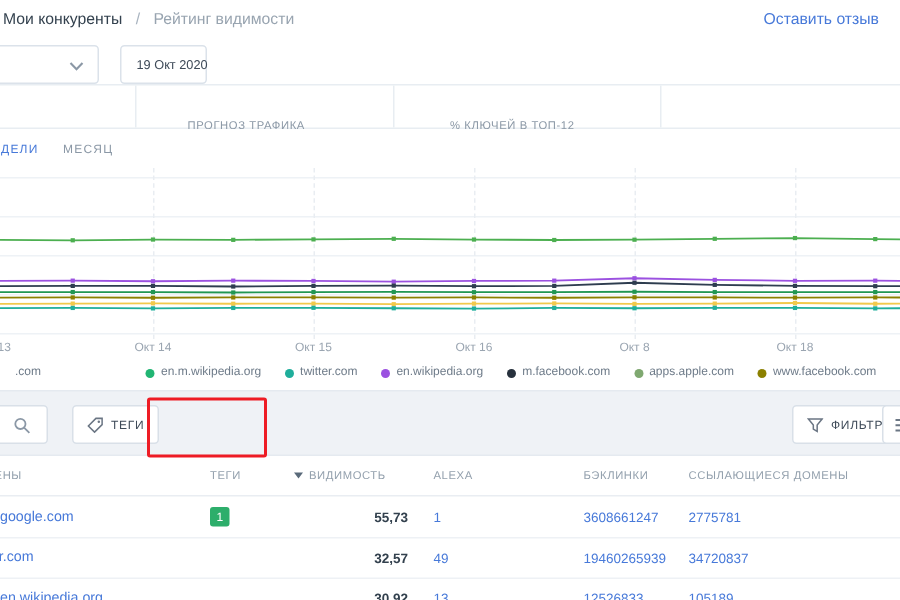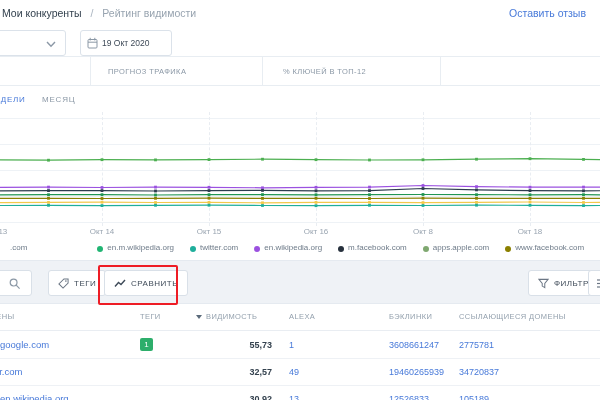--- a/index.html
+++ b/index.html
@@ -10,28 +10,28 @@
   
   #breadcrumb{left:2px;top:7px;font-size:10.5px;white-space:nowrap;}
   #breadcrumb .c1{color:#33414e;}
   #breadcrumb .sep{color:#a8b3bf;margin:0 6px;}
   #breadcrumb .c2{color:#98a4b0;}
   #feedback{right:14px;top:7px;font-size:10.5px;color:#4779d9;}
   
   #project-select{left:-84px;top:30px;width:150px;height:26px;background:#fff;
     border:1px solid #dbe2ea;border-radius:3px;box-sizing:border-box;}
   #project-select svg{position:absolute;right:9px;top:10px;}
-  #date-picker{left:80px;top:30px;height:26px;width:92px;background:#fff;border:1px solid #dbe2ea;
+  #date-picker{left:80px;top:30px;height:26px;width:58px;background:#fff;border:1px solid #dbe2ea;
     border-radius:3px;box-sizing:border-box;display:flex;align-items:center;gap:4px;padding:0 6px;
     font-size:8.5px;color:#3e4a58;white-space:nowrap;}
   #top-divider{left:0;top:56px;width:600px;height:1px;background:#e8edf2;}
   
   #metrics{left:0;top:57px;width:600px;height:28px;border-bottom:1px solid #e8edf2;}
   #metrics .vsep{position:absolute;top:0;width:1px;height:28px;background:#e8edf2;}
-  .mtab{position:absolute;top:10px;font-size:7.5px;letter-spacing:.4px;color:#8b98a6;white-space:nowrap;cursor:pointer;}
+  .mtab{position:absolute;top:22px;font-size:7.5px;letter-spacing:.4px;color:#8b98a6;white-space:nowrap;cursor:pointer;margin-left:17px;}
   
   #period{left:0;top:95px;width:600px;height:12px;}
   #toggle-weeks{position:absolute;left:-12px;font-size:8px;letter-spacing:.8px;color:#4779d9;}
   #toggle-month{position:absolute;left:42px;font-size:8px;letter-spacing:.8px;color:#8b98a6;}
   
   #chart{left:0;top:112px;width:600px;height:114px;}
   .h-line{position:absolute;left:0;width:600px;height:1px;background:#eef2f6;}
   .v-line{position:absolute;top:0;height:114px;width:0;border-left:1px dashed #e9edf2;}
   #chart-svg{position:absolute;left:0;top:0;overflow:visible;}
   #x-labels{left:0;top:227px;width:600px;height:12px;}
@@ -278,26 +278,20 @@
         <line x1="7.2" y1="7.2" x2="10.6" y2="10.6" stroke="#8b98a6" stroke-width="1.2"></line>
       </svg>
     </div>
     <button class="btn" id="tags-btn">
       <svg width="11" height="11" viewBox="0 0 12 12">
         <path d="M6.5 1 H11 V5.5 L5.5 11 L1 6.5 Z" fill="none" stroke="#6b7684" stroke-width="1.1"></path>
         <circle cx="8.6" cy="3.4" r="0.9" fill="#6b7684"></circle>
       </svg>
       <span>ТЕГИ</span>
     </button>
-    <button class="btn" id="compare-btn">
-      <svg width="12" height="9" viewBox="0 0 12 9">
-        <polyline points="1,7.5 4.5,3.5 7,5.5 11,1" fill="none" stroke="#3e4a58" stroke-width="1.4"></polyline>
-      </svg>
-      <span>СРАВНИТЬ</span>
-    </button>
     <div id="red-box"></div>
     <button class="btn" id="filters-btn">
       <svg width="11" height="11" viewBox="0 0 12 12">
         <path d="M1 1.5 H11 L7.4 5.8 V10.5 L4.6 8.8 V5.8 Z" fill="none" stroke="#6b7684" stroke-width="1.1"></path>
       </svg>
       <span>ФИЛЬТРЫ</span>
     </button>
     <button class="btn" id="more-btn">
       <svg width="12" height="11" viewBox="0 0 12 11">
         <line x1="1" y1="2" x2="11" y2="2" stroke="#6b7684" stroke-width="1.2"></line>

